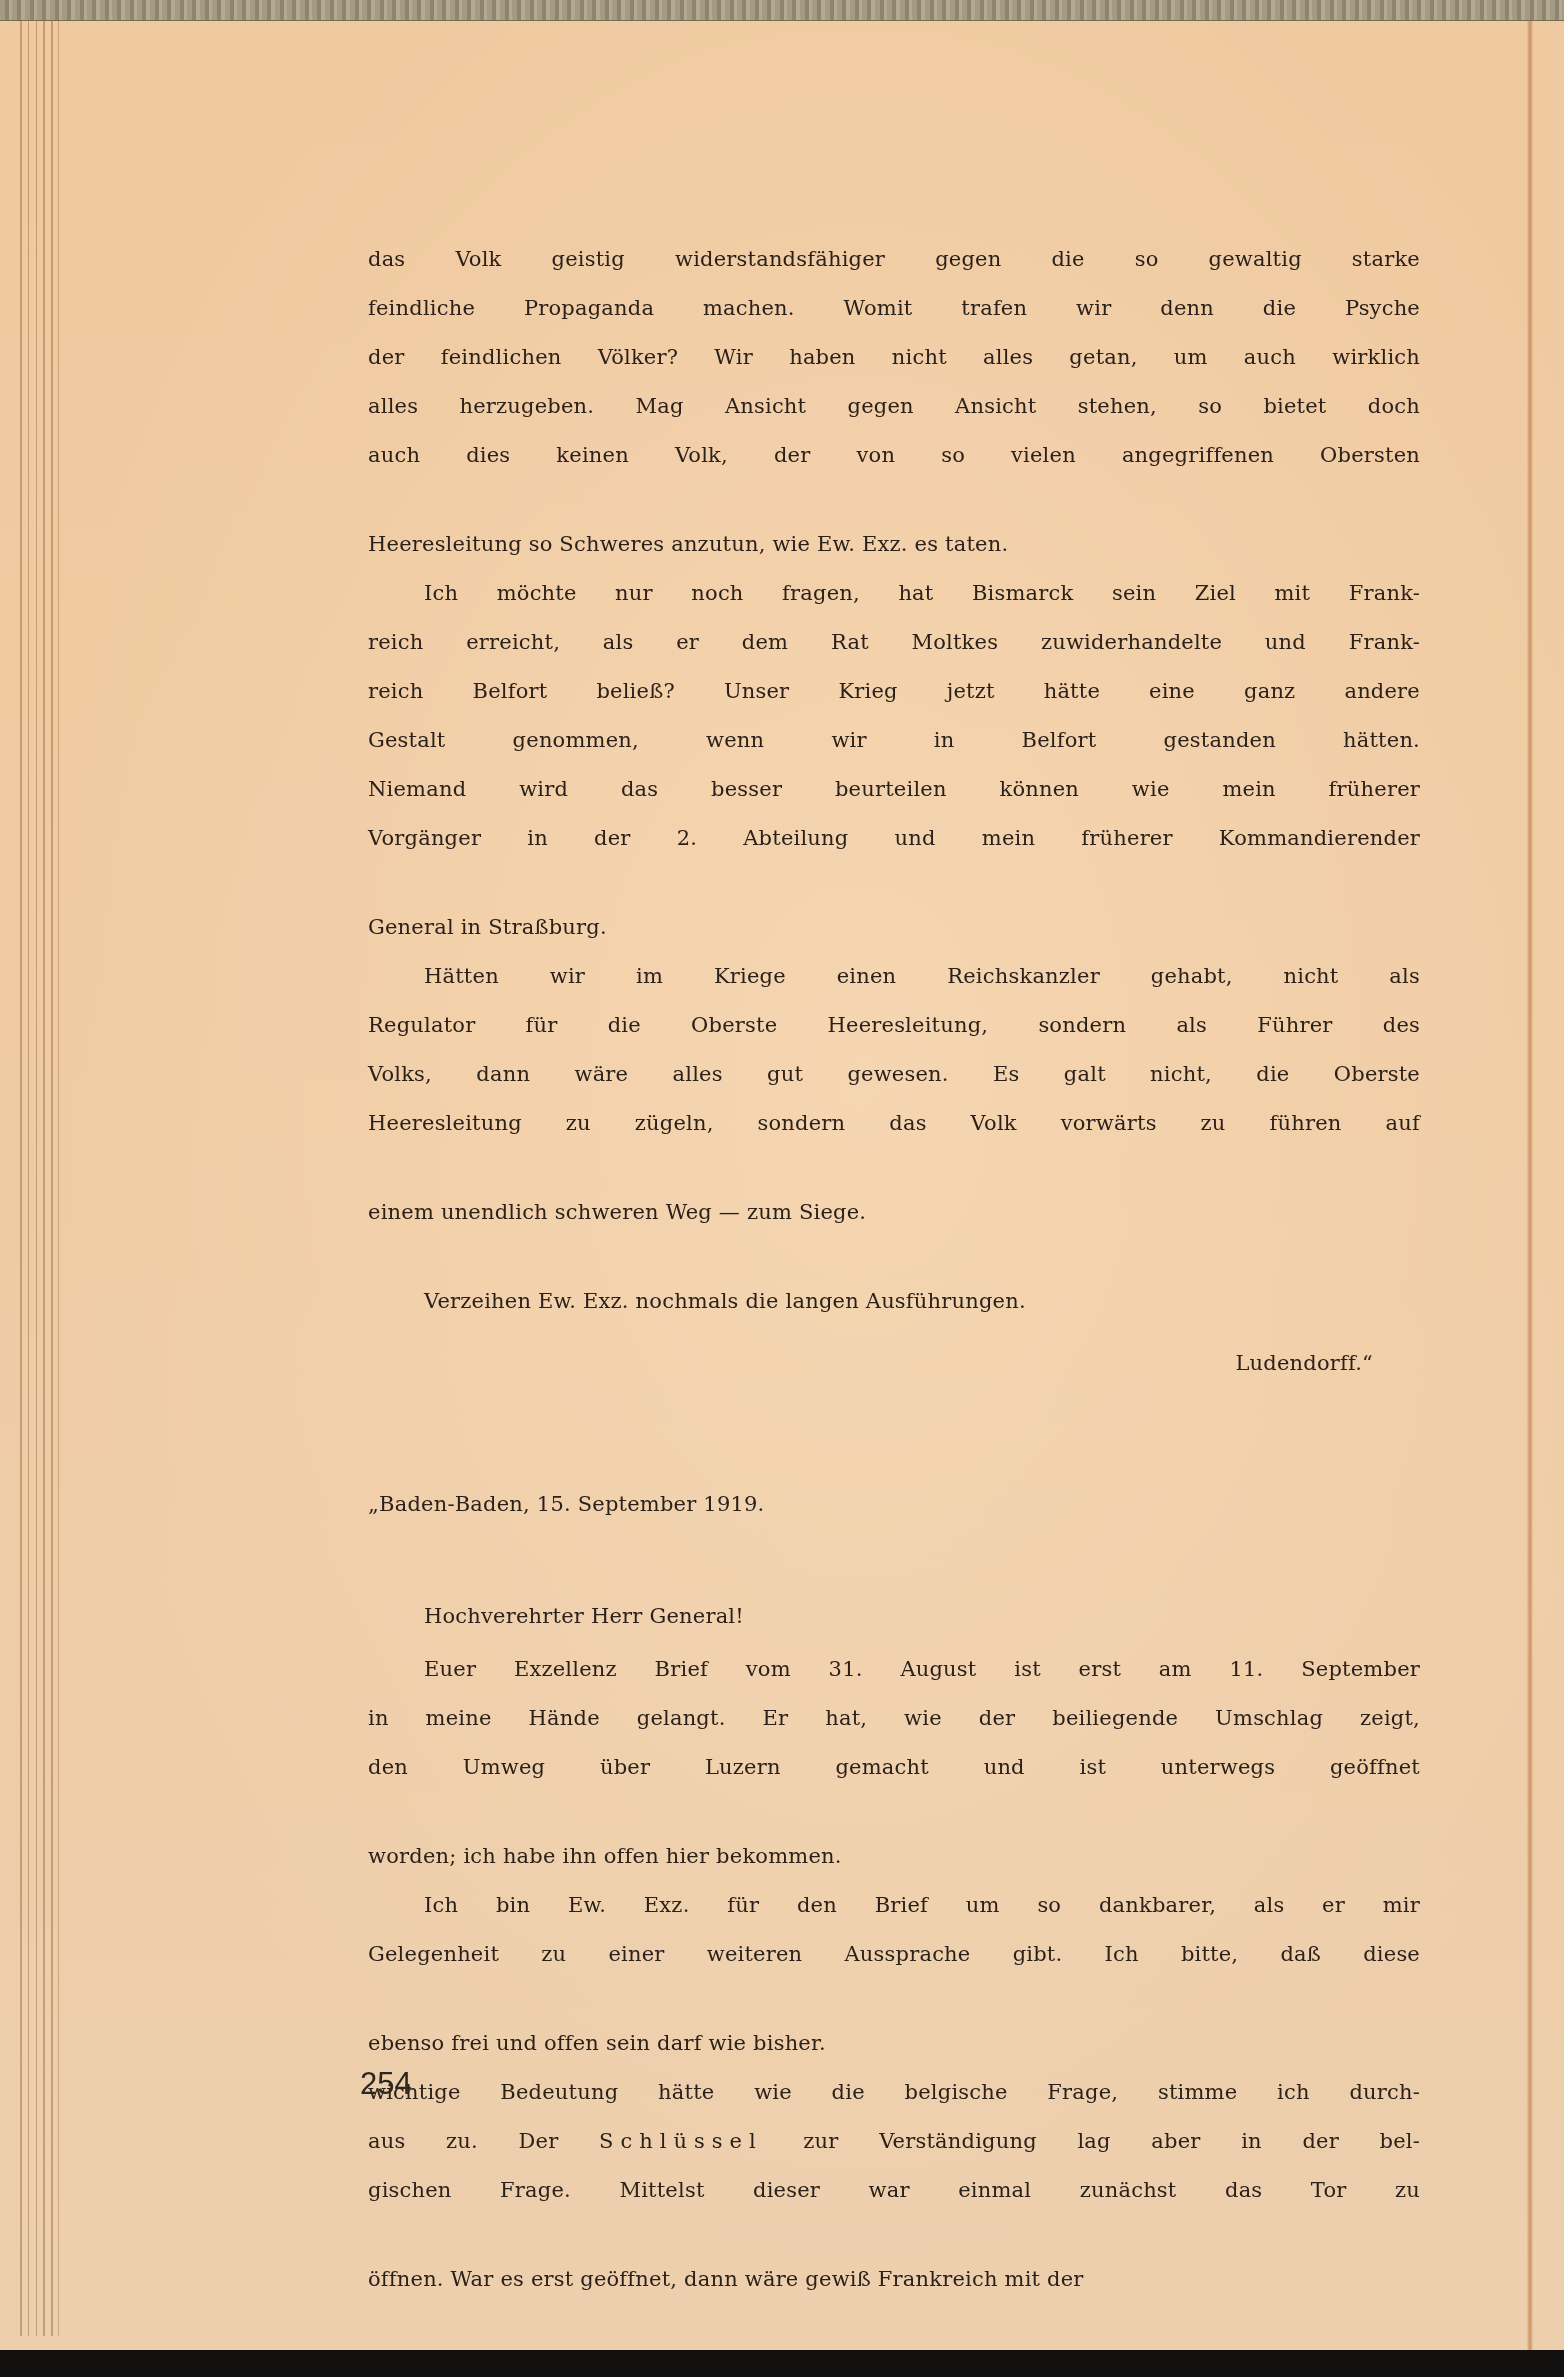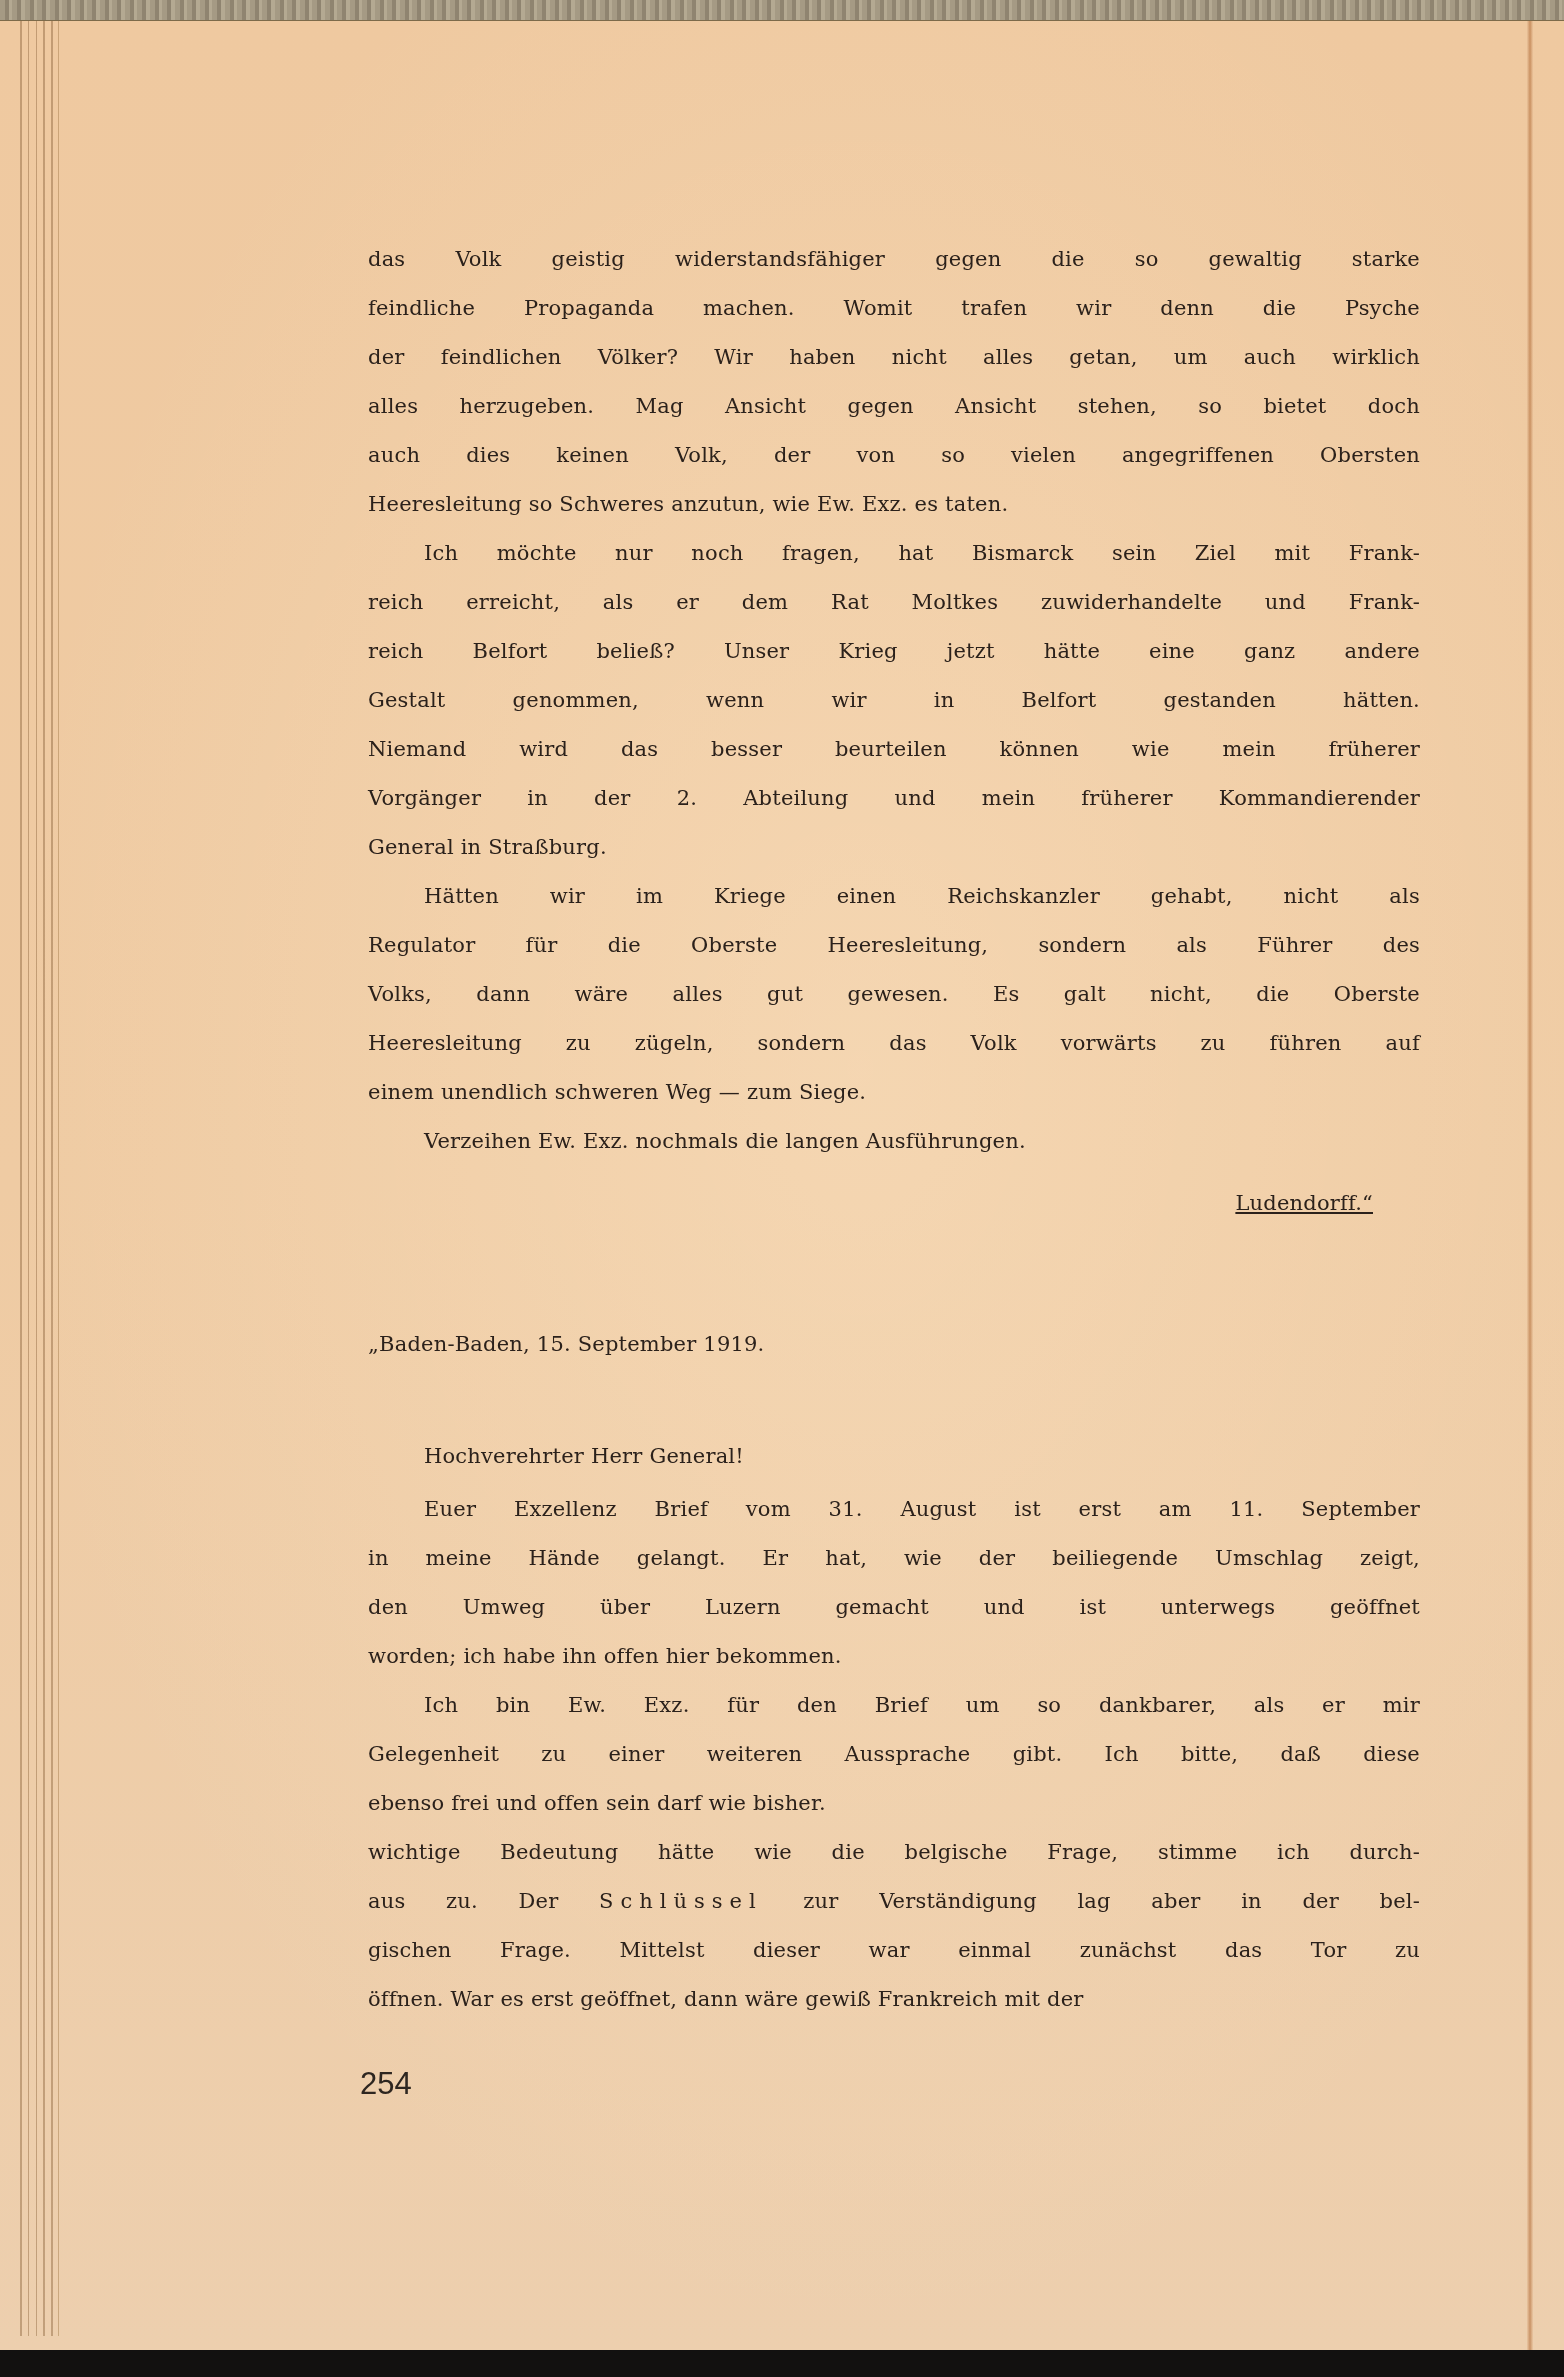--- a/index.html
+++ b/index.html
@@ -66,33 +66,33 @@
   }
   .line {
     height: 49px;
     line-height: 49px;
     white-space: nowrap;
     text-align: justify;
     text-align-last: justify;
   }
   .line.last {
     text-align-last: left;
+    margin-top: 40px;
   }
   .line.indent {
     padding-left: 56px;
   }
   .spaced {
     letter-spacing: 7px;
   }
   .sig-line {
     height: 49px;
     line-height: 49px;
     text-align: right;
     padding-right: 47px;
-    text-decoration: underline;
   }
   .date-line {
     height: 49px;
     line-height: 49px;
     text-align: left;
     padding-right: 0;
   }
   .salutation {
     height: 49px;
     line-height: 49px;

